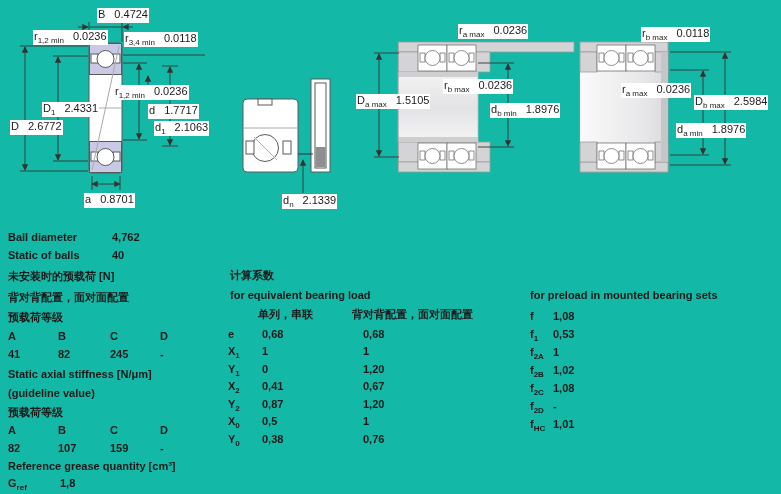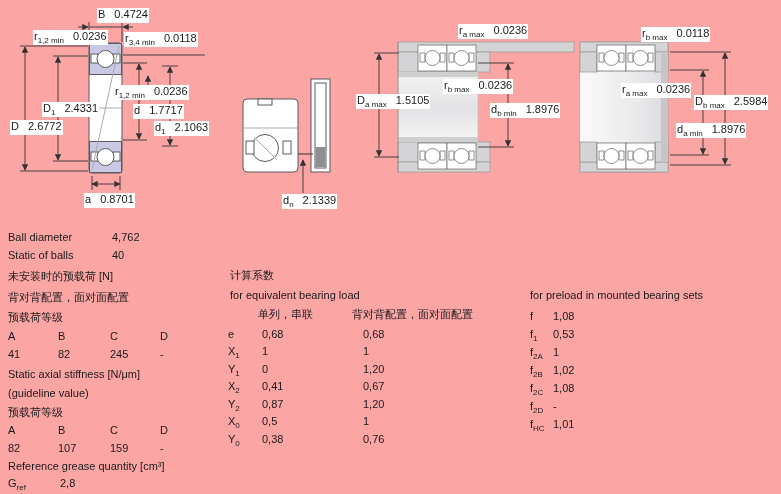--- a/index.html
+++ b/index.html
@@ -1,20 +1,20 @@
 <!DOCTYPE html>
 <html><head>
 <meta charset="utf-8">
 <style>
   html,body{margin:0;padding:0;background:#fff;}
-  #screen{position:relative;width:781px;height:494px;background:#fca5a5;overflow:hidden;
+  #screen{position:relative;width:781px;height:494px;background:#14b8a6;overflow:hidden;
           font-family:"Liberation Sans", sans-serif;color:#1a1a1a;}
   svg{position:absolute;left:0;top:0;}
-  .t{position:absolute;font-size:11px;line-height:13px;white-space:nowrap;}
-  .b{font-weight:normal;}
+  .t{position:absolute;font-size:11px;line-height:13px;white-space:nowrap;font-weight:bold;}
+  .b{font-weight:bold;}
   .dim{position:absolute;font-size:11px;line-height:12px;white-space:nowrap;
        background:#fff;padding:0 1px;}
   .dim .val{margin-left:9px;}
   sub{font-size:8px;line-height:8px;}
   .row4 .c{display:inline-block;}
   .row4 .c1{width:50px;} .row4 .c2{width:52px;} .row4 .c3{width:50px;}
   .crow .sym{display:inline-block;width:34px;}
   .crow .v1{display:inline-block;width:101px;}
   .frow .sym{display:inline-block;width:23px;}
 </style>
@@ -170,21 +170,21 @@
       <line x1="703" y1="71" x2="703" y2="154" marker-start="url(#arr)" marker-end="url(#arr)"></line>
     </g>
   </svg>
 
   <div class="dim" style="left:97px;top:8px"><span>B</span><sub></sub><span class="val">0.4724</span></div>
   <div class="dim" style="left:33px;top:30px"><span>r</span><sub>1,2 min</sub><span class="val">0.0236</span></div>
   <div class="dim" style="left:124px;top:32px"><span>r</span><sub>3,4 min</sub><span class="val">0.0118</span></div>
   <div class="dim" style="left:42px;top:102px"><span>D</span><sub>1</sub><span class="val">2.4331</span></div>
   <div class="dim" style="left:10px;top:120px"><span>D</span><sub></sub><span class="val">2.6772</span></div>
   <div class="dim" style="left:114px;top:85px"><span>r</span><sub>1,2 min</sub><span class="val">0.0236</span></div>
-  <div class="dim" style="left:133px;top:104px"><span>d</span><sub></sub><span class="val">1.7717</span></div>
+  <div class="dim" style="left:148px;top:104px"><span>d</span><sub></sub><span class="val">1.7717</span></div>
   <div class="dim" style="left:154px;top:121px"><span>d</span><sub>1</sub><span class="val">2.1063</span></div>
   <div class="dim" style="left:84px;top:193px"><span>a</span><sub></sub><span class="val">0.8701</span></div>
   <div class="dim" style="left:282px;top:194px"><span>d</span><sub>n</sub><span class="val">2.1339</span></div>
 
   <div class="dim" style="left:458px;top:24px"><span>r</span><sub>a max</sub><span class="val">0.0236</span></div>
   <div class="dim" style="left:356px;top:94px"><span>D</span><sub>a max</sub><span class="val">1.5105</span></div>
   <div class="dim" style="left:443px;top:79px"><span>r</span><sub>b max</sub><span class="val">0.0236</span></div>
   <div class="dim" style="left:490px;top:103px"><span>d</span><sub>b min</sub><span class="val">1.8976</span></div>
 
   <div class="dim" style="left:641px;top:27px"><span>r</span><sub>b max</sub><span class="val">0.0118</span></div>
@@ -219,21 +219,21 @@
       <span class="c c1">A</span><span class="c c2">B</span><span class="c c3">C</span><span class="c">D</span>
     </div>
     <div class="t row4" style="left:8px;top:442px">
       <span class="c c1">82</span><span class="c c2">107</span><span class="c c3">159</span><span class="c">-</span>
     </div>
   </div>
 
   <div>
     <div class="t b" style="left:8px;top:460px">Reference grease quantity [cm³]</div>
     <div class="t" style="left:8px;top:477px"><span>G</span><sub>ref</sub></div>
-    <div class="t" style="left:60px;top:477px">2,8</div>
+    <div class="t" style="left:60px;top:477px">1,8</div>
   </div>
 
   <div>
     <div class="t b" style="left:230px;top:269px">计算系数</div>
     <div class="t b" style="left:230px;top:289px">for equivalent bearing load</div>
     <div class="t" style="left:258px;top:308px">单列，串联</div>
     <div class="t" style="left:352px;top:308px">背对背配置，面对面配置</div>
 
     <div class="t crow" style="left:228px;top:328px"><span class="sym"><span>e</span><sub></sub></span><span class="v1">0,68</span><span class="v2">0,68</span></div>
     <div class="t crow" style="left:228px;top:345px"><span class="sym"><span>X</span><sub>1</sub></span><span class="v1">1</span><span class="v2">1</span></div>

